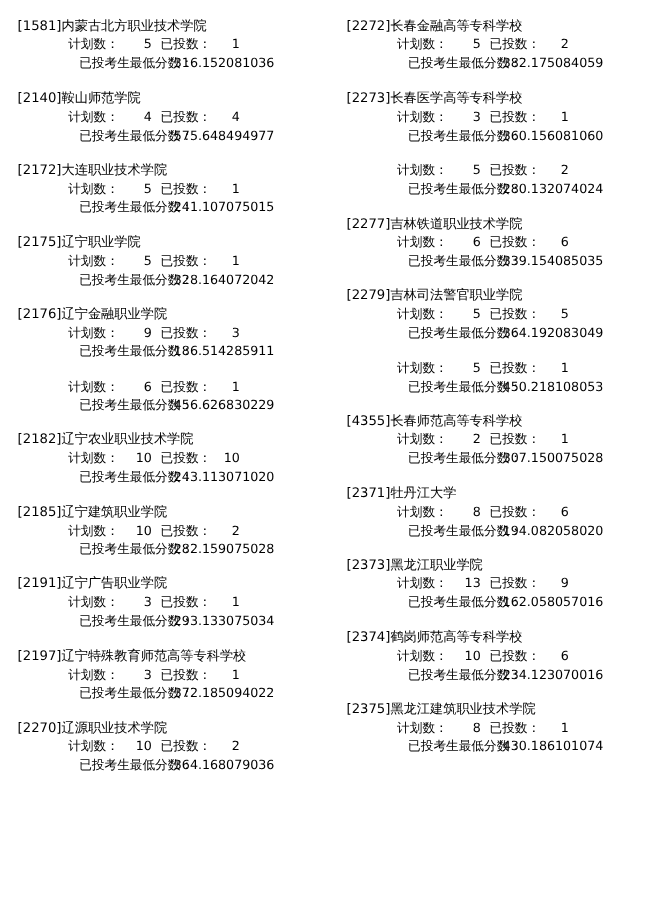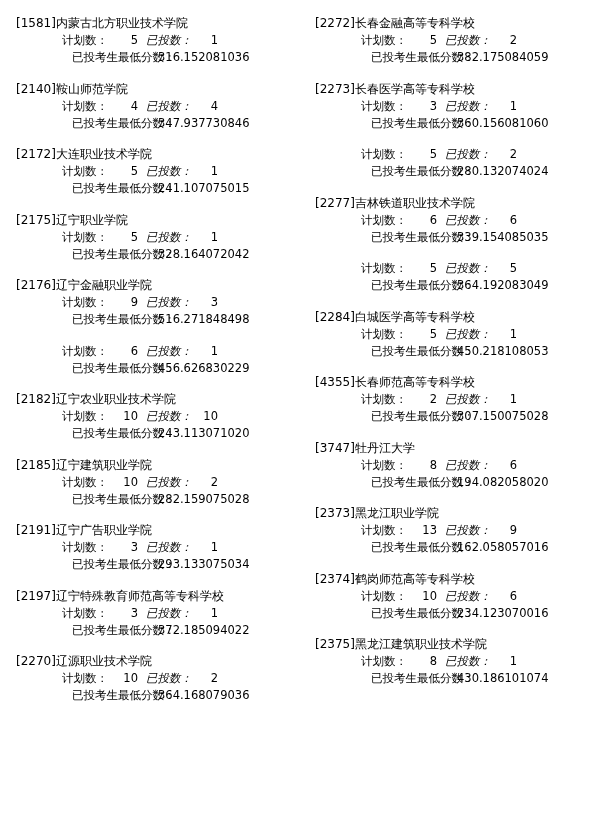--- a/index.html
+++ b/index.html
@@ -62,21 +62,20 @@
   .plan-label {
     width: 42px;
   }
   .plan-value {
     width: 34px;
     text-align: right;
   }
   .cast-label {
     width: 48px;
     padding-left: 8px;
-    font-style: italic;
   }
   .cast-value {
     width: 24px;
     text-align: right;
   }
   .score-label {
     width: 86px;
   }
   .score-value {
     width: 110px;
@@ -109,21 +108,21 @@
       <div class="entry">
         <div class="entry-title">[2140]鞍山师范学院</div>
         <div class="entry-row row-plan">
           <span class="lbl plan-label">计划数：</span>
           <span class="val plan-value">4</span>
           <span class="lbl cast-label">已投数：</span>
           <span class="val cast-value">4</span>
         </div>
         <div class="entry-row row-score">
           <span class="lbl score-label">已投考生最低分数：</span>
-          <span class="val score-value">347.937730846</span>
+          <span class="val score-value">575.648494977</span>
         </div>
       </div>
 
       <div class="entry">
         <div class="entry-title">[2172]大连职业技术学院</div>
         <div class="entry-row row-plan">
           <span class="lbl plan-label">计划数：</span>
           <span class="val plan-value">5</span>
           <span class="lbl cast-label">已投数：</span>
           <span class="val cast-value">1</span>
@@ -151,21 +150,21 @@
       <div class="entry">
         <div class="entry-title">[2176]辽宁金融职业学院</div>
         <div class="entry-row row-plan">
           <span class="lbl plan-label">计划数：</span>
           <span class="val plan-value">9</span>
           <span class="lbl cast-label">已投数：</span>
           <span class="val cast-value">3</span>
         </div>
         <div class="entry-row row-score">
           <span class="lbl score-label">已投考生最低分数：</span>
-          <span class="val score-value">516.271848498</span>
+          <span class="val score-value">186.514285911</span>
         </div>
       </div>
 
       <div class="entry">
         <div class="entry-row row-plan">
           <span class="lbl plan-label">计划数：</span>
           <span class="val plan-value">6</span>
           <span class="lbl cast-label">已投数：</span>
           <span class="val cast-value">1</span>
         </div>
@@ -298,34 +297,34 @@
           <span class="lbl cast-label">已投数：</span>
           <span class="val cast-value">6</span>
         </div>
         <div class="entry-row row-score">
           <span class="lbl score-label">已投考生最低分数：</span>
           <span class="val score-value">339.154085035</span>
         </div>
       </div>
 
       <div class="entry">
+        <div class="entry-title">[2279]吉林司法警官职业学院</div>
         <div class="entry-row row-plan">
           <span class="lbl plan-label">计划数：</span>
           <span class="val plan-value">5</span>
           <span class="lbl cast-label">已投数：</span>
           <span class="val cast-value">5</span>
         </div>
         <div class="entry-row row-score">
           <span class="lbl score-label">已投考生最低分数：</span>
           <span class="val score-value">364.192083049</span>
         </div>
       </div>
 
       <div class="entry">
-        <div class="entry-title">[2284]白城医学高等专科学校</div>
         <div class="entry-row row-plan">
           <span class="lbl plan-label">计划数：</span>
           <span class="val plan-value">5</span>
           <span class="lbl cast-label">已投数：</span>
           <span class="val cast-value">1</span>
         </div>
         <div class="entry-row row-score">
           <span class="lbl score-label">已投考生最低分数：</span>
           <span class="val score-value">450.218108053</span>
         </div>
@@ -339,21 +338,21 @@
           <span class="lbl cast-label">已投数：</span>
           <span class="val cast-value">1</span>
         </div>
         <div class="entry-row row-score">
           <span class="lbl score-label">已投考生最低分数：</span>
           <span class="val score-value">307.150075028</span>
         </div>
       </div>
 
       <div class="entry">
-        <div class="entry-title">[3747]牡丹江大学</div>
+        <div class="entry-title">[2371]牡丹江大学</div>
         <div class="entry-row row-plan">
           <span class="lbl plan-label">计划数：</span>
           <span class="val plan-value">8</span>
           <span class="lbl cast-label">已投数：</span>
           <span class="val cast-value">6</span>
         </div>
         <div class="entry-row row-score">
           <span class="lbl score-label">已投考生最低分数：</span>
           <span class="val score-value">194.082058020</span>
         </div>

